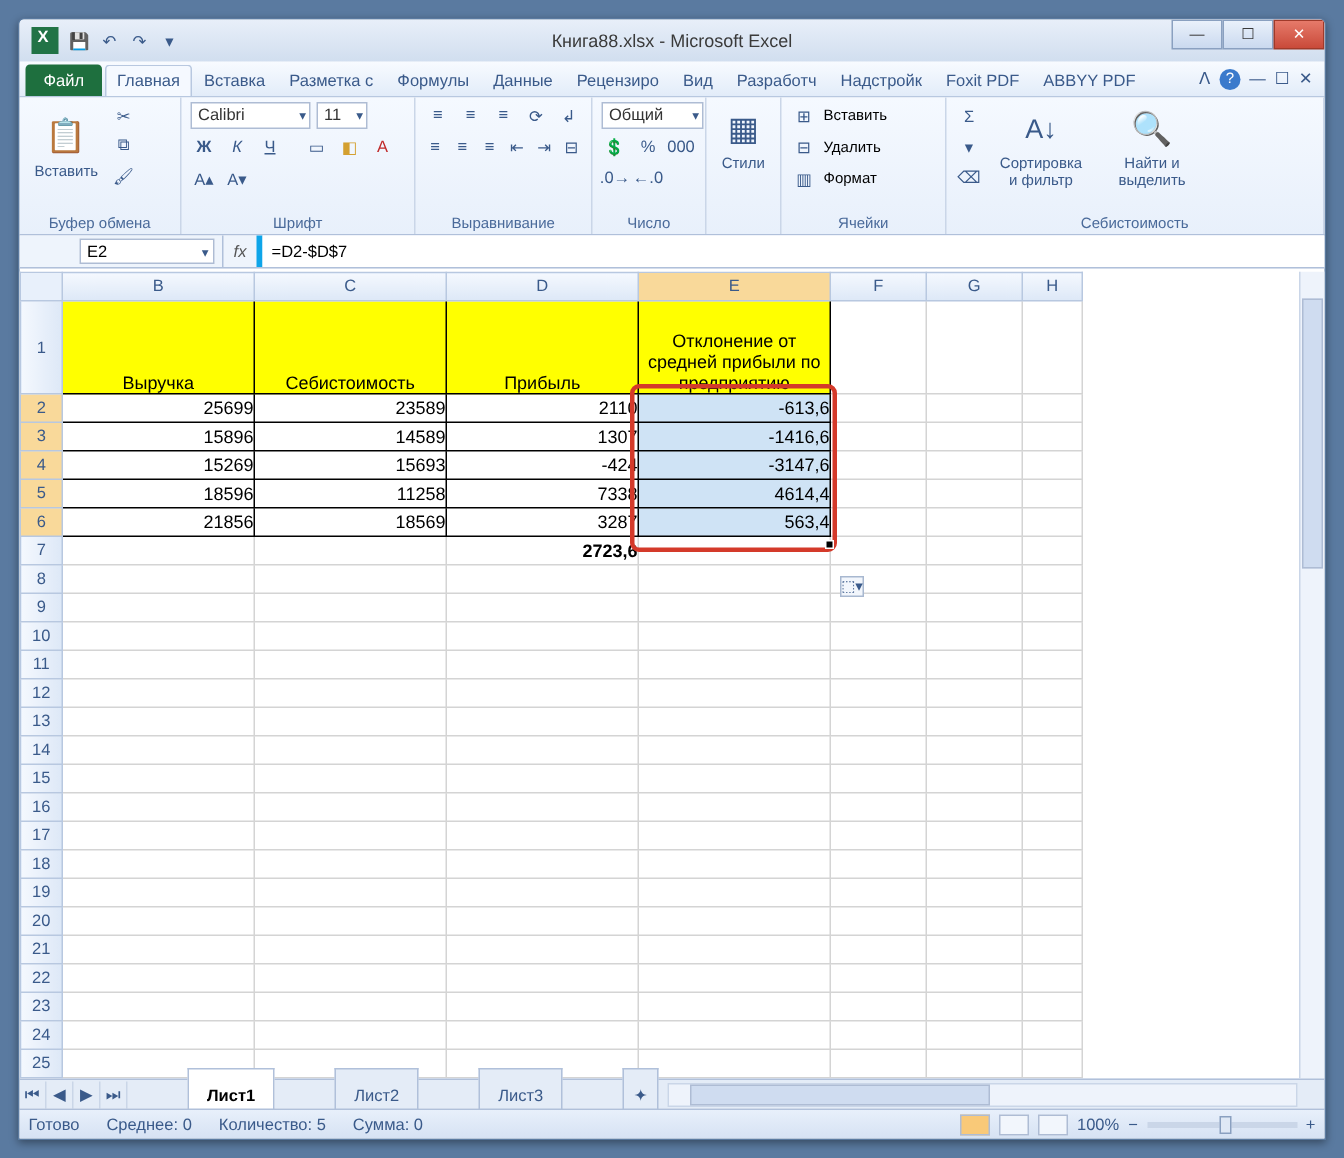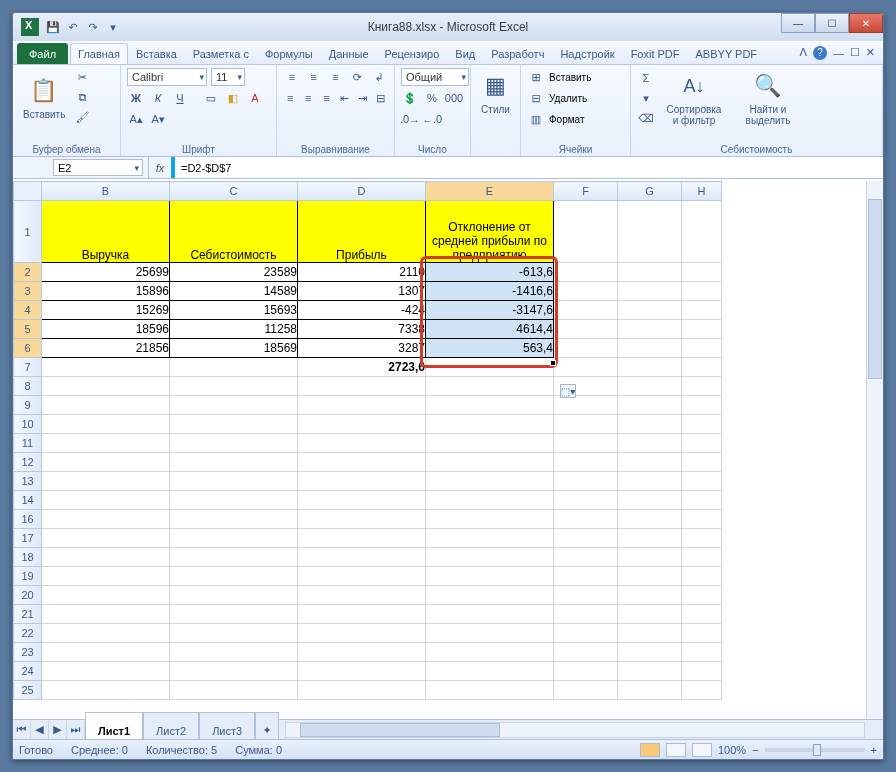--- a/index.html
+++ b/index.html
@@ -47,21 +47,21 @@
   .corner{background:#e8f0fb; border-color:#b8c8e0 !important;}
   td.cell{padding:0 3px; text-align:right; color:#000; background:#fff;}
   td.yellowhead{background:#ffff00; text-align:center; vertical-align:bottom; padding:2px 4px; border:1px solid #000 !important;}
   td.databord{border:1px solid #000 !important;}
   td.selcell{background:#cfe3f5;}
   .sel-outline{position:absolute; border:3px solid #d43a2a; pointer-events:none; border-radius:6px;}
   .fill-handle{position:absolute; width:6px; height:6px; background:#000; border:1px solid #fff;}
   .auto-icon{position:absolute; width:16px; height:14px; border:1px solid #a8b8d0; background:#f2f6fc; font-size:10px; display:flex; align-items:center; justify-content:center; color:#3a5a8a;}
   .sheettabs{position:absolute; bottom:20px; left:0; right:0; height:20px; background:#e4ecf7; display:flex; align-items:center; font-size:11px; border-top:1px solid #b0c0da;}
   .navbtn{width:18px;height:18px;display:flex;align-items:center;justify-content:center;color:#3a5a8a;border-right:1px solid #cad6e8;}
-  .stab{padding:0 12px; height:36px; display:flex; align-items:center; background:#e4ecf7; border:1px solid #b0c0da; border-bottom:none; margin-top:1px; color:#3a5a8a;}
+  .stab{padding:0 12px; height:36px; display:flex; align-items:center; background:#e4ecf7; border:1px solid #b0c0da; border-bottom:none; margin-top:1px; color:#3a5a8a;margin-left:40px;}
   .stab.active{background:#fff; font-weight:bold; color:#000;}
   .hscroll{flex:1; margin:0 18px 0 6px; height:16px; background:#eef3fb; border:1px solid #cad6e8; position:relative;}
   .hscroll .thumb{position:absolute; left:14px; top:0; bottom:0; width:200px; background:#cfdcf0; border:1px solid #aebcd4;}
   .status{position:absolute; bottom:0; left:0; right:0; height:20px; background:linear-gradient(#e8f0fb,#d6e2f3); display:flex; align-items:center; font-size:11px; color:#3a5a8a; padding:0 6px; gap:18px; border-top:1px solid #b0c0da;}
   .status .right{margin-left:auto; display:flex; align-items:center; gap:6px;}
   .viewbtn{width:20px;height:14px;border:1px solid #aebcd4;background:#f2f6fc;}
   .viewbtn.active{background:#f9c978;}
   .zoom-slider{width:100px;height:4px;background:#cad6e8;position:relative;}
   .zoom-slider .zthumb{position:absolute; left:48px; top:-4px; width:8px; height:12px; background:#dfe8f5;border:1px solid #8aa0c0;}
   .vscroll{position:absolute; right:0; top:0; bottom:0; width:17px; background:#eef3fb; border-left:1px solid #cad6e8;}
@@ -379,20 +379,30 @@
               <th class="rowhead">14</th>
               <td class="cell"></td>
               <td class="cell"></td>
               <td class="cell"></td>
               <td class="cell"></td>
               <td class="cell"></td>
               <td class="cell"></td>
               <td class="cell"></td>
             </tr>
             <tr>
+              <th class="rowhead">15</th>
+              <td class="cell"></td>
+              <td class="cell"></td>
+              <td class="cell"></td>
+              <td class="cell"></td>
+              <td class="cell"></td>
+              <td class="cell"></td>
+              <td class="cell"></td>
+            </tr>
+            <tr>
               <th class="rowhead">16</th>
               <td class="cell"></td>
               <td class="cell"></td>
               <td class="cell"></td>
               <td class="cell"></td>
               <td class="cell"></td>
               <td class="cell"></td>
               <td class="cell"></td>
             </tr>
             <tr>

